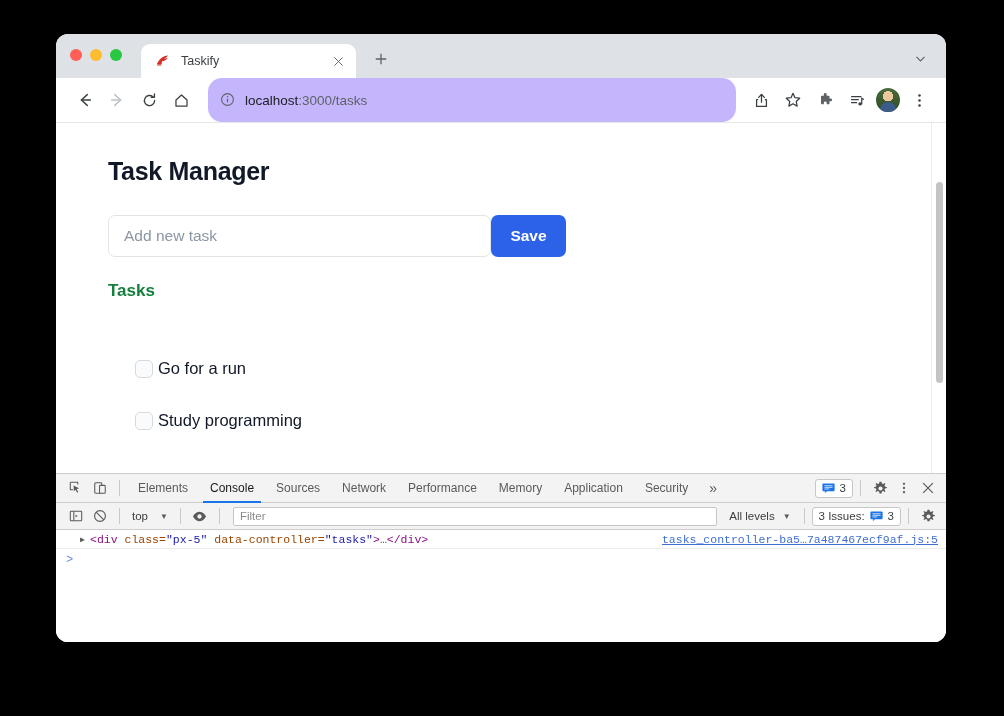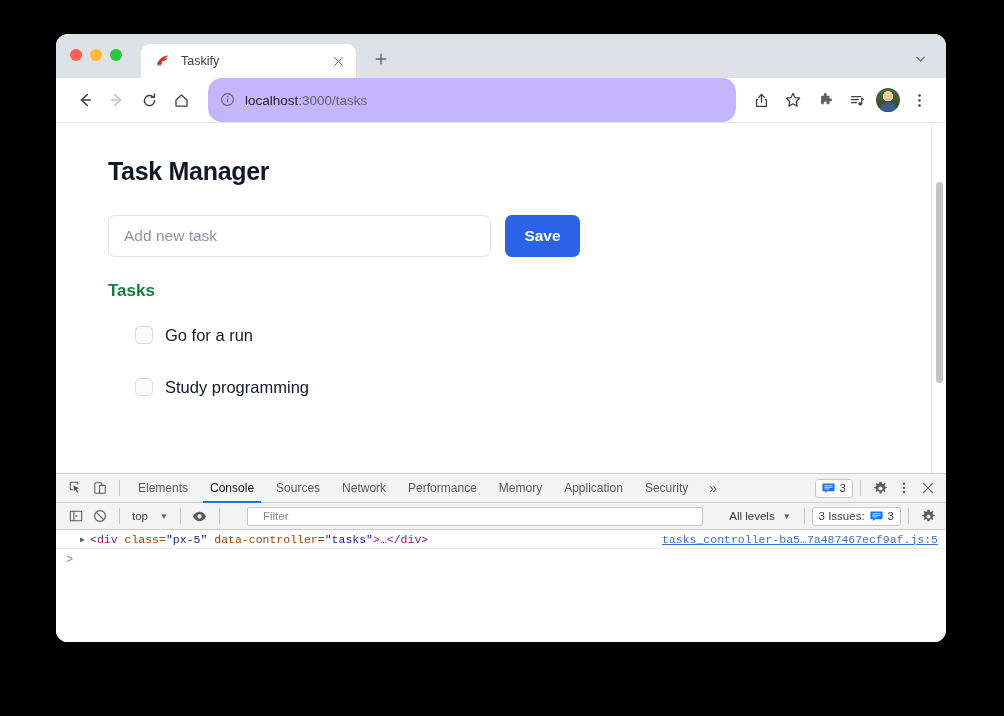--- a/index.html
+++ b/index.html
@@ -122,21 +122,21 @@
     background: #fff;
     position: relative;
     overflow: hidden;
   }
   .page { padding: 34px 0 0 52px; }
   .page-title {
     font-size: 25px; font-weight: bold; color: #111827;
     letter-spacing: -0.3px;
     margin-bottom: 29px;
   }
-  .task-form { display: flex; align-items: center; gap: 14px; }
+  .task-form { display: flex; align-items: center; }
   .task-input {
     width: 383px; height: 42px;
     border: 1px solid #e1e5ea;
     border-radius: 7px;
     background: #fff;
     padding: 0 15px;
     font-size: 15.5px;
     color: #111827;
     font-family: "Liberation Sans", sans-serif;
     outline: none;
@@ -151,21 +151,21 @@
     font-size: 15.5px;
     font-weight: bold;
     font-family: "Liberation Sans", sans-serif;
     cursor: pointer;
   }
   .tasks-heading {
     font-size: 17px; font-weight: bold; color: #15803d;
     margin-top: 24px;
   }
   .task-list { margin-top: 25px; padding-left: 27px; }
-  .task-row { display: flex; align-items: flex-start; height: 52px; gap: 12px; }
+  .task-row { display: flex; align-items: flex-end; height: 52px; gap: 5px; }
   .task-check {
     width: 18px; height: 18px; flex: none;
     border: 1px solid #d5dae1;
     border-radius: 5px;
     background: #fafbfc;
   }
   .task-label { font-size: 16.5px; color: #111827; }
 
   .page-scrollbar {
     position: absolute; right: 3px; top: 59px;
@@ -242,22 +242,22 @@
   }
   .caret { font-size: 8px; color: #5a5a5a; }
   .filter-input {
     flex: 1;
     height: 19px;
     border: 1px solid #c6c6c6;
     border-radius: 2px;
     background: #fff;
     font-size: 11.5px;
     color: #3c3c3c;
-    padding: 0 15px;
-    margin: 0 20px;
+    padding: 0 6px;
+    margin: 0 6px;
     font-family: "Liberation Sans", sans-serif;
     outline: none;
     min-width: 0;
   }
   .filter-input::placeholder { color: #8a8a8a; }
   .levels {
     display: flex; align-items: center; gap: 8px;
     font-size: 11.5px; color: #3c3c3c;
     padding: 0 6px; height: 20px; white-space: nowrap;
   }

